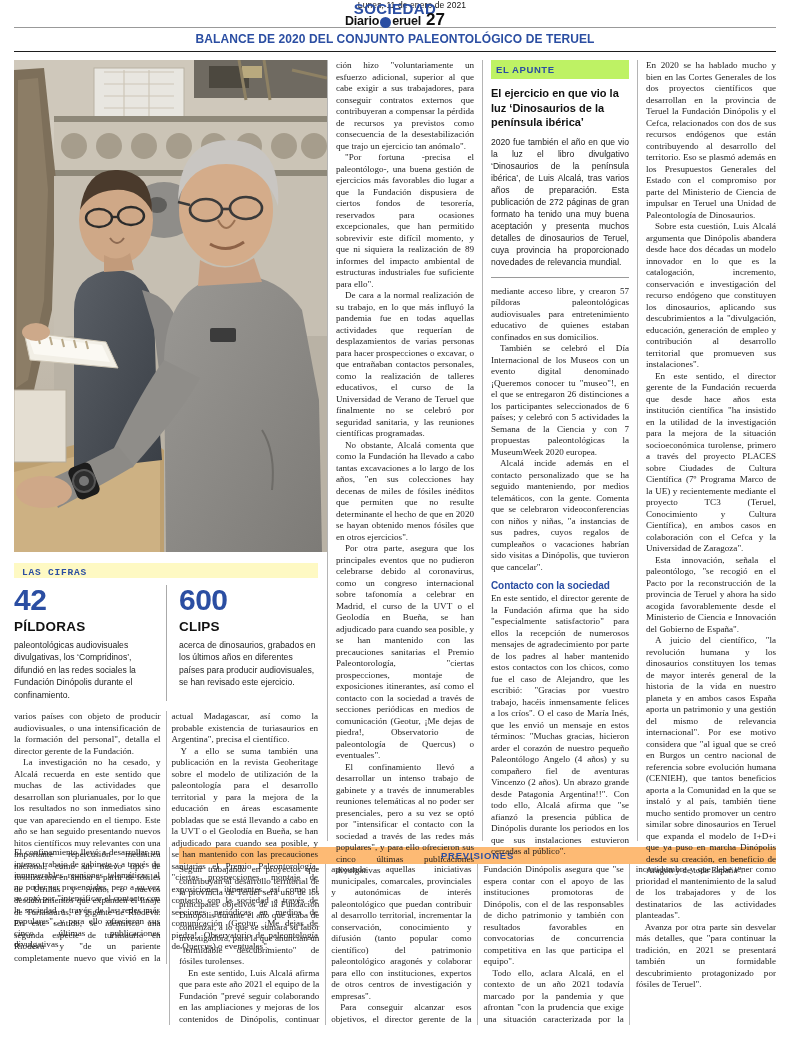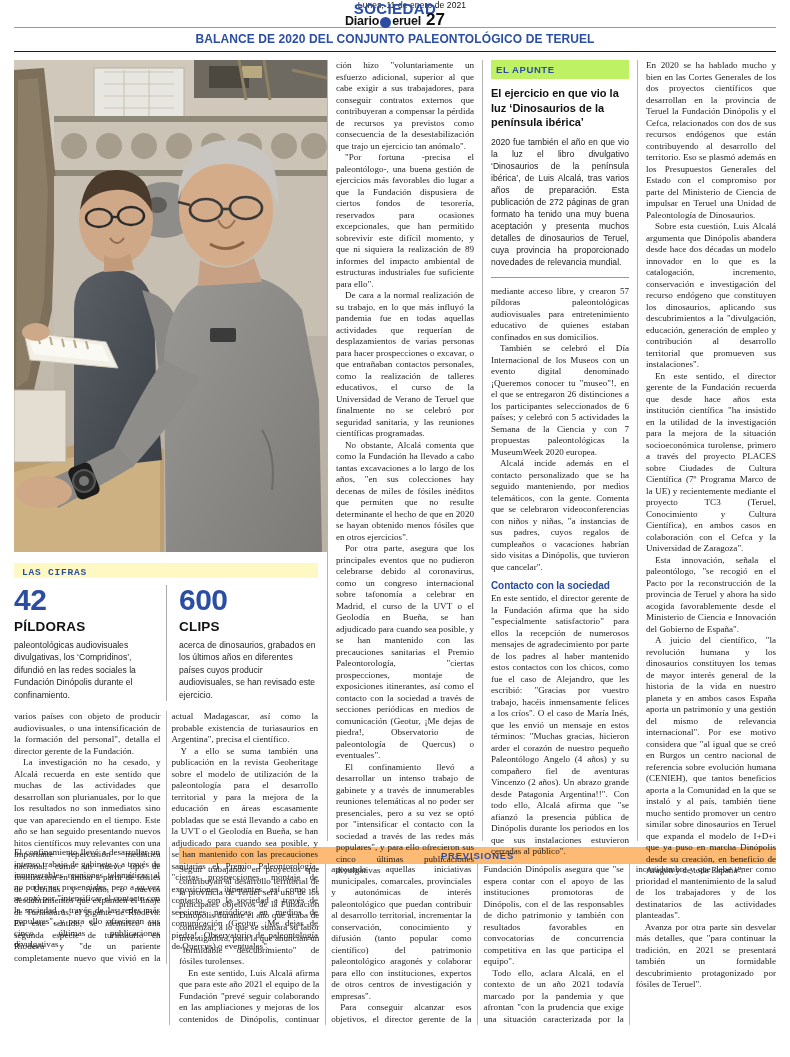--- a/index.html
+++ b/index.html
@@ -428,21 +428,21 @@
         <div class="cifras-head">LAS CIFRAS</div>
         <div class="cifras-body">
           <div class="cifra left">
             <div class="cifra-num">42</div>
             <div class="cifra-label">PÍLDORAS</div>
             <div class="cifra-text">paleontológicas audiovisuales divulgativas, los ‘Compridinos’, difundió en las redes sociales la Fundación Dinópolis durante el confinamiento.</div>
           </div>
           <div class="cifra right">
             <div class="cifra-num">600</div>
             <div class="cifra-label">CLIPS</div>
-            <div class="cifra-text">acerca de dinosaurios, grabados en los últimos años en diferentes países cuyos producir audiovisuales, se han revisado este ejercicio.</div>
+            <div class="cifra-text">acerca de dinosaurios, grabados en los últimos años en diferentes países para producir audiovisuales, se han revisado este ejercicio.</div>
           </div>
         </div>
       </div>
 
       <div class="body-text col1-text">
         <p class="noind">varios países con objeto de producir audiovisuales, o una intensificación de la formación del personal", detalla el director gerente de la Fundación.</p>
         <p>La investigación no ha cesado, y Alcalá recuerda en este sentido que muchas de las actividades que desarrollan son plurianuales, por lo que los resultados no son inmediatos sino que van apareciendo en el tiempo. Este año se han seguido presentando nuevos hitos científicos muy relevantes con una importante repercusión mediática nacional, como un nuevo tipo de fosilización en ámbar a partir de fósiles de Utrillas y Ariño, o nuevos descubrimientos que expanden el linaje de Turiasaurus, el gigante de Riodeva. En este sentido, se identificó una segunda especie de turiasaurio en Riodeva y "de un pariente completamente nuevo que vivió en la actual Madagascar, así como la probable existencia de turiasaurios en Argentina", precisa el científico.</p>
         <p>Y a ello se suma también una publicación en la revista Geoheritage sobre el modelo de utilización de la paleontología para el desarrollo territorial y para la mejora de la educación en áreas escasamente pobladas que se está llevando a cabo en la UVT o el Geolodía en Bueña, se han adjudicado para cuando sea posible, y se han mantenido con las precauciones sanitarias el Premio Paleontorología, "ciertas prospecciones, montaje de exposiciones itinerantes, así como el contacto con la sociedad a través de secciones periódicas en medios de comunicación (Geotur, ¡Me dejas de piedra!, Observatorio de paleontología de Quercus) o eventuales".</p>
       </div>
     </div>

